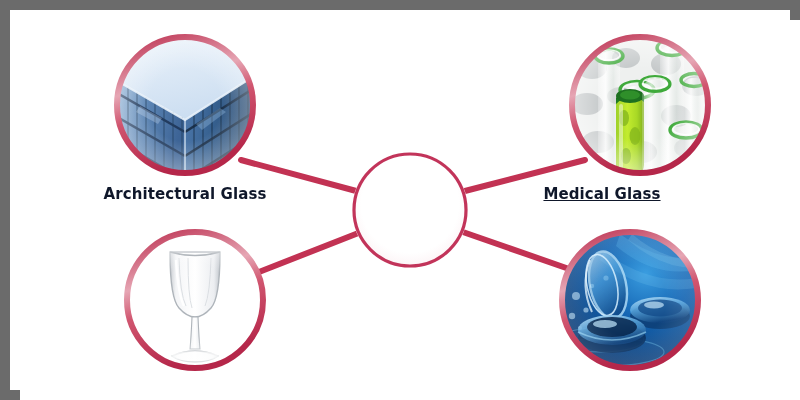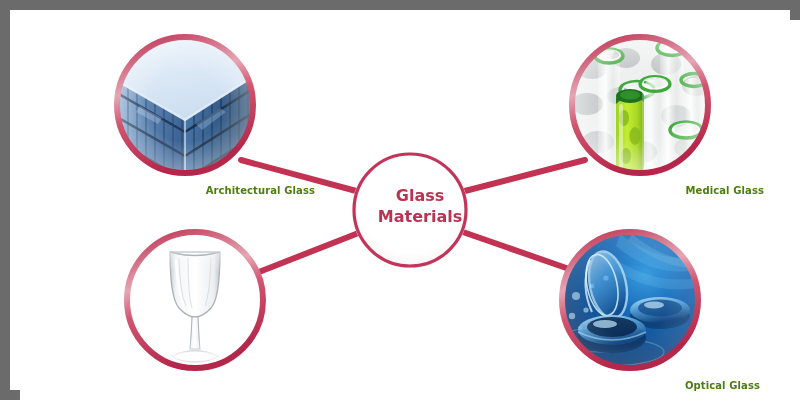--- a/index.html
+++ b/index.html
@@ -17,31 +17,31 @@
   }
   #stage{
     position:absolute;left:10px;top:10px;
     width:780px;height:380px;
     background:#ffffff;
   }
   svg.diagram{position:absolute;left:0;top:0;width:780px;height:380px;}
 
   .node-label{
     position:absolute;
-    text-align:right;
+    text-align:center;
     font-family:"DejaVu Sans", sans-serif;
     font-weight:bold;
-    font-size:10px;
-    color:#4d7c0f;
+    font-size:15px;
+    color:#0f172a;
     letter-spacing:0.1px;
     white-space:nowrap;
     user-select:none;
   }
   #label-architectural{left:35px;top:165px;width:260px;}
-  #label-medical{left:484px;top:165px;width:260px;}
+  #label-medical{left:452px;top:165px;width:260px;text-decoration:underline;}
   #label-daily{left:45px;top:360px;width:260px;}
   #label-optical{left:480px;top:360px;width:260px;}
 
   .center-text{
     position:absolute;
     left:325px;top:165px;width:150px;
     text-align:center;
     font-family:"DejaVu Sans", sans-serif;
     font-weight:bold;
     font-size:16px;
@@ -334,26 +334,21 @@
         </g>
         <circle cx="610" cy="280" r="68" fill="none" stroke="url(#ringGrad2)" stroke-width="6"></circle>
       </g>
 
       <g>
         <circle cx="390" cy="190" r="58" fill="url(#centerGrad)"></circle>
         <circle cx="390" cy="190" r="56" fill="none" stroke="#c2345a" stroke-width="3.2"></circle>
       </g>
     </svg>
 
-    <div class="center-text">
-      <div>Glass</div>
-      <div>Materials</div>
-    </div>
 
     <div class="node-label" id="label-architectural">Architectural Glass</div>
 
     <div class="node-label" id="label-medical">Medical Glass</div>
 
 
-    <div class="node-label" id="label-optical">Optical Glass</div>
 
   </div>
 </div>
 
 </body></html>

